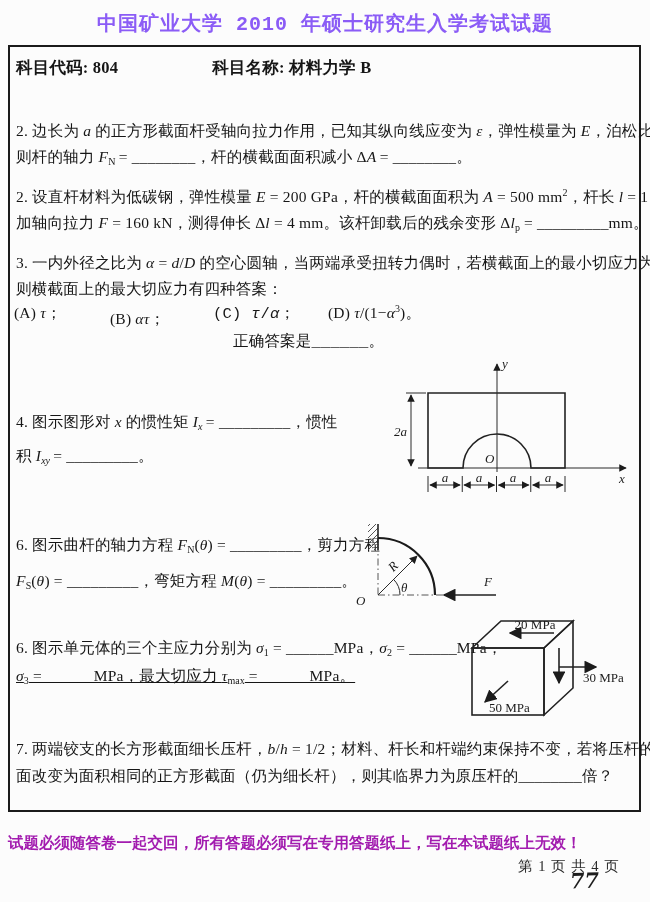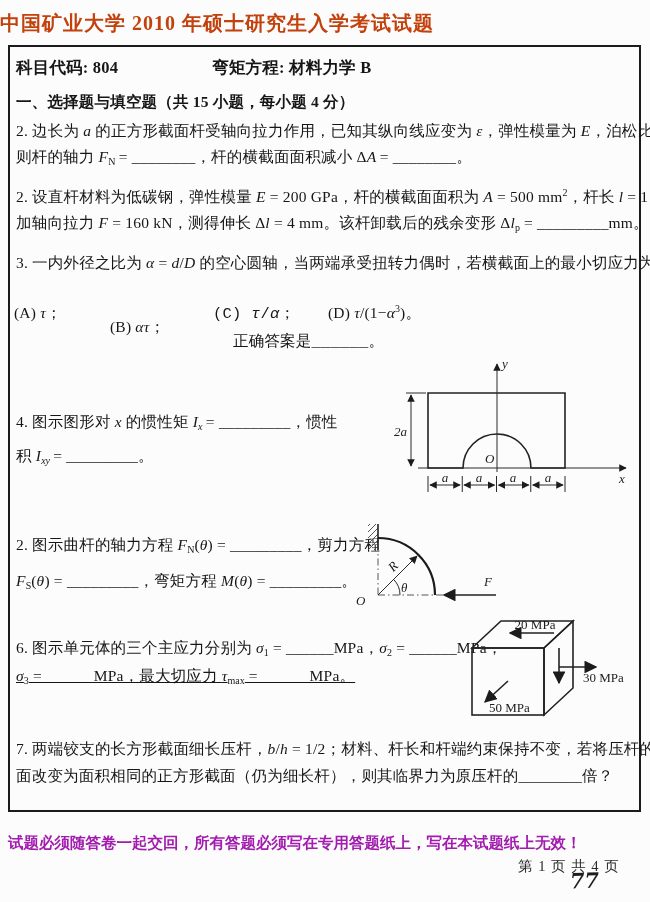--- a/index.html
+++ b/index.html
@@ -3,22 +3,22 @@
 <meta charset="utf-8">
 <style>
   html,body{margin:0;padding:0;background:#e8e8e8;}
   .page{
     position:relative;width:650px;height:902px;background:#fcfcfc;
     font-family:"Liberation Serif",serif;color:#161616;overflow:hidden;
     margin:0 auto;
   }
   .bold{font-weight:bold;}
   .title{
-    position:absolute;top:10px;left:0;width:100%;text-align:left;
-    font-size:20px;font-weight:bold;letter-spacing:1px;color:#c2410c;
+    position:absolute;top:10px;left:0;width:100%;text-align:center;
+    font-size:20px;font-weight:bold;letter-spacing:1px;color:#8b5cf6;font-family:Liberation Mono, monospace;
   }
   .main-box{
     position:absolute;left:8px;top:45px;width:629px;height:763px;
     border:2px solid #1b1b1b;background:transparent;
   }
   .line{
     position:absolute;white-space:nowrap;font-size:15.5px;color:#161616;
     letter-spacing:0.2px;
   }
   .line .it{font-style:italic;}
@@ -48,33 +48,33 @@
 </style>
 </head>
 <body>
 
 <div class="page">
 
   <div class="title">中国矿业大学 2010 年硕士研究生入学考试试题</div>
 
   <div class="main-box"></div>
 
-  <div class="line bold" style="left:16px;top:57px;font-size:16.5px;"><span>科目代码: </span><span>804</span><span style="display:inline-block;width:94px;"></span><span>弯矩方程: </span><span>材料力学 B</span></div>
+  <div class="line bold" style="left:16px;top:57px;font-size:16.5px;"><span>科目代码: </span><span>804</span><span style="display:inline-block;width:94px;"></span><span>科目名称: </span><span>材料力学 B</span></div>
 
-  <div class="line heading" style="left:16px;top:92px;">一、选择题与填空题（共 15 小题，每小题 4 分）</div>
 
   <div class="line" style="left:16px;top:121px;"><span>2. 边长为 </span><span class="it">a</span><span> 的正方形截面杆受轴向拉力作用，已知其纵向线应变为 </span><span class="it">ε</span><span>，弹性模量为 </span><span class="it">E</span><span>，泊松比为 </span></div>
   <div class="line" style="left:16px;top:147px;"><span>则杆的轴力 </span><span class="it">F</span><span class="sb">N</span><span> = ________，杆的横截面面积减小 Δ</span><span class="it">A</span><span> = ________。</span></div>
 
   <div class="line" style="left:16px;top:187px;"><span>2. 设直杆材料为低碳钢，弹性模量 </span><span class="it">E</span><span> = 200 GPa，杆的横截面面积为 </span><span class="it">A</span><span> = 500 mm</span><span class="sp">2</span><span>，杆长 </span><span class="it">l</span><span> = 1 m，</span></div>
   <div class="line" style="left:16px;top:213px;"><span>加轴向拉力 </span><span class="it">F</span><span> = 160 kN，测得伸长 Δ</span><span class="it">l</span><span> = 4 mm。该杆卸载后的残余变形 Δ</span><span class="it">l</span><span class="sb">p</span><span> = _________mm。</span></div>
 
   <div class="line" style="left:16px;top:253px;"><span>3. 一内外径之比为 </span><span class="it">α</span><span> = </span><span class="it">d</span><span>/</span><span class="it">D</span><span> 的空心圆轴，当两端承受扭转力偶时，若横截面上的最小切应力为 </span></div>
+  <div class="line" style="left:16px;top:279px;"><span>则横截面上的最大切应力有四种答案：</span></div>
   <div class="line" style="left:14px;top:303px;"><span>(A)  </span><span class="it">τ</span><span>；</span></div>
-  <div class="line" style="left:110px;top:317px;text-align:right;"><span>(B)  </span><span class="it">ατ</span><span>；</span></div>
+  <div class="line" style="left:110px;top:309px;text-align:right;"><span>(B)  </span><span class="it">ατ</span><span>；</span></div>
   <div class="line" style="left:213px;top:303px;font-family:Liberation Mono, monospace;"><span>(C)  </span><span class="it">τ</span><span>/</span><span class="it">α</span><span>；</span></div>
   <div class="line" style="left:328px;top:303px;text-align:right;"><span>(D)  </span><span class="it">τ</span><span>/(1−</span><span class="it">α</span><span class="sp">3</span><span>)。</span></div>
   <div class="line" style="left:233px;top:331px;font-family:Liberation Mono, monospace;"><span>正确答案是______。</span></div>
 
   <div class="line" style="left:16px;top:412px;"><span>4. 图示图形对 </span><span class="it">x</span><span> 的惯性矩 </span><span class="it">I</span><span class="it sb">x</span><span> = _________，惯性</span></div>
   <div class="line" style="left:16px;top:446px;"><span>积 </span><span class="it">I</span><span class="it sb">xy</span><span> = _________。</span></div>
 
   <svg style="left:392px;top:356px;" width="250" height="155" viewBox="0 0 250 155">
     <defs>
       <pattern id="hatch4" width="7" height="7" patternUnits="userSpaceOnUse">
@@ -111,21 +111,21 @@
       <line class="thin" x1="72" y1="129" x2="102.5" y2="129" marker-start="url(#ar4)" marker-end="url(#ar4)"></line>
       <line class="thin" x1="106.5" y1="129" x2="136.75" y2="129" marker-start="url(#ar4)" marker-end="url(#ar4)"></line>
       <line class="thin" x1="140.75" y1="129" x2="171" y2="129" marker-start="url(#ar4)" marker-end="url(#ar4)"></line>
     </g>
     <text class="svgit" text-anchor="middle" x="53" y="126">a</text>
     <text class="svgit" text-anchor="middle" x="87" y="126">a</text>
     <text class="svgit" text-anchor="middle" x="121" y="126">a</text>
     <text class="svgit" text-anchor="middle" x="156" y="126">a</text>
   </svg>
 
-  <div class="line" style="left:16px;top:535px;"><span>2. 图示曲杆的轴力方程 </span><span class="it">F</span><span class="sb">N</span><span>(</span><span class="it">θ</span><span>) = _________，剪力方程</span></div>
+  <div class="line" style="left:16px;top:535px;"><span>6. 图示曲杆的轴力方程 </span><span class="it">F</span><span class="sb">N</span><span>(</span><span class="it">θ</span><span>) = _________，剪力方程</span></div>
   <div class="line" style="left:16px;top:552px;margin-top:19px;"><span class="it">F</span><span class="sb">S</span><span>(</span><span class="it">θ</span><span>) = _________，弯矩方程 </span><span class="it">M</span><span>(</span><span class="it">θ</span><span>) = _________。</span></div>
 
   <svg style="left:348px;top:516px;" width="165" height="100" viewBox="0 0 165 100">
     <defs>
       <pattern id="hatch5" width="6" height="6" patternUnits="userSpaceOnUse">
         <path d="M0,6 L6,0" stroke="#444" stroke-width="0.9"></path>
       </pattern>
       <marker id="ar5" viewBox="0 0 10 10" refX="9" refY="5" markerWidth="8" markerHeight="8" orient="auto-start-reverse">
         <path d="M0,0 L10,5 L0,10 Z" fill="#1c1c1c"></path>
       </marker>

